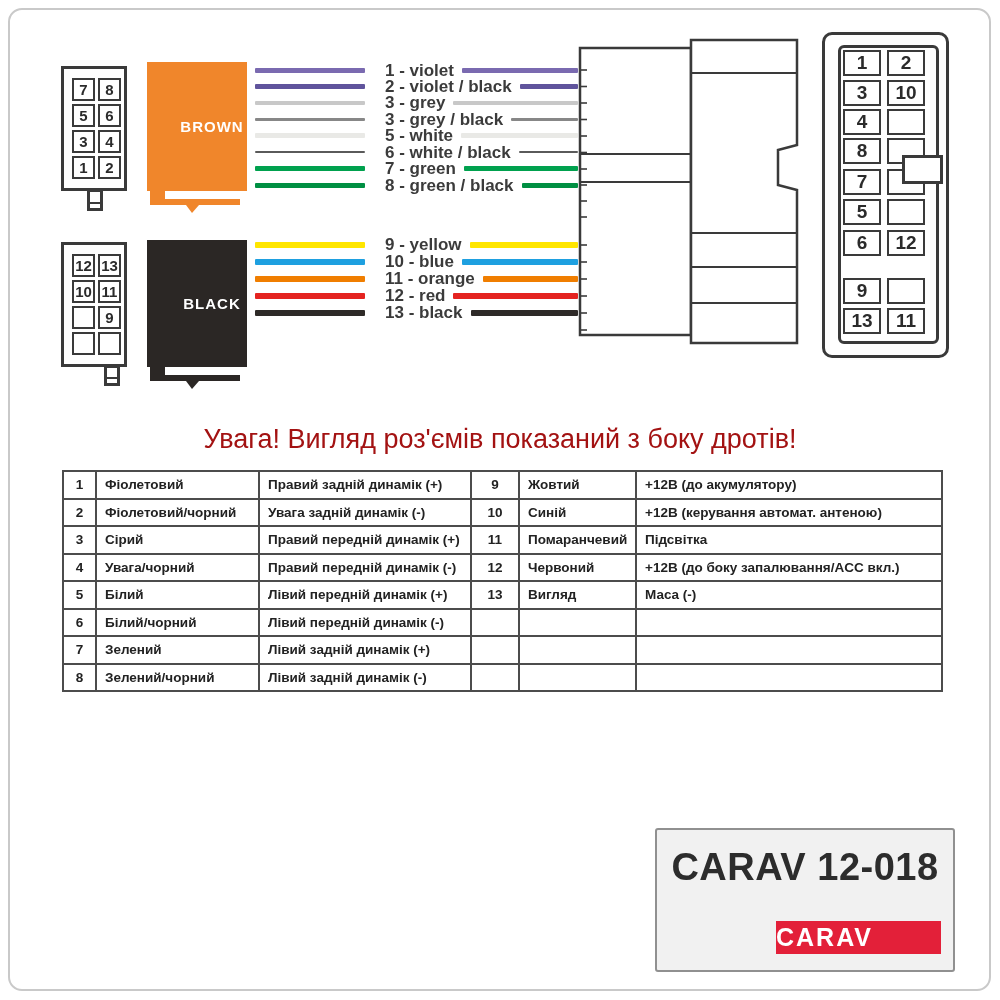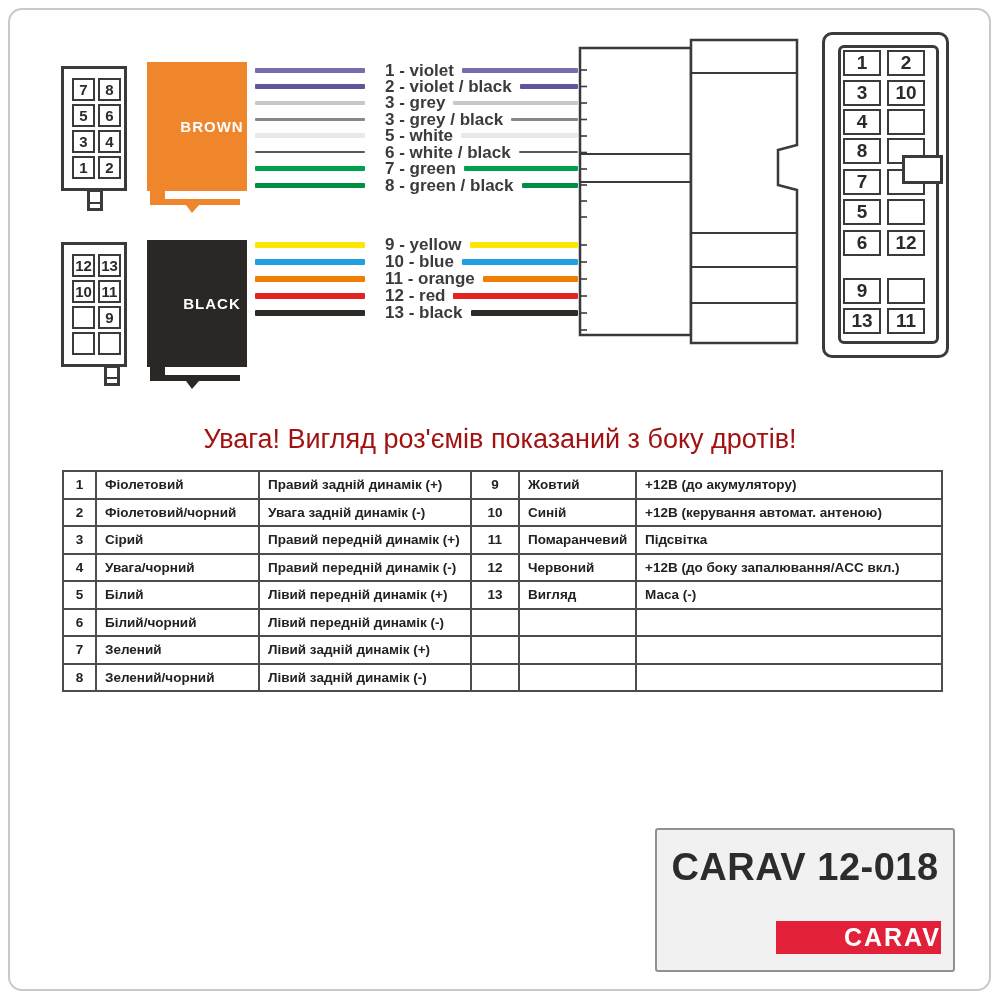--- a/index.html
+++ b/index.html
@@ -60,21 +60,21 @@
   #pinout-table td.num { text-align:center; padding:0; }
   #pinout-table col.c-n1{width:33px} #pinout-table col.c-c1{width:163px} #pinout-table col.c-f1{width:212px}
   #pinout-table col.c-n2{width:48px} #pinout-table col.c-c2{width:117px} #pinout-table col.c-f2{width:306px}
 
   
   #footer-box { position:absolute; left:655px; top:828px; width:300px; height:144px;
                 background:#f1f1f1; border:2px solid #909090; border-radius:3px; }
   #model-title { position:absolute; left:0; top:16px; width:100%; text-align:center;
                  font-weight:bold; font-size:38px; color:#2c2c2c; letter-spacing:0.5px; }
   #brand-badge { position:absolute; left:119px; top:91px; width:165px; height:33px;
-                 display:flex; align-items:center; justify-content:flex-end; }
+                 display:flex; align-items:center; justify-content:flex-start; }
   #brand-badge span { color:#fff; font-weight:bold; font-size:25px; letter-spacing:2px; }
 </style>
 </head>
 <body>
 
 <div class="page">
   <div class="page-frame"></div>
 
   <div class="pin-conn" style="left:61px; top:66px;">
     <div class="pin-cell" style="left:8px;top:9px">7</div>

